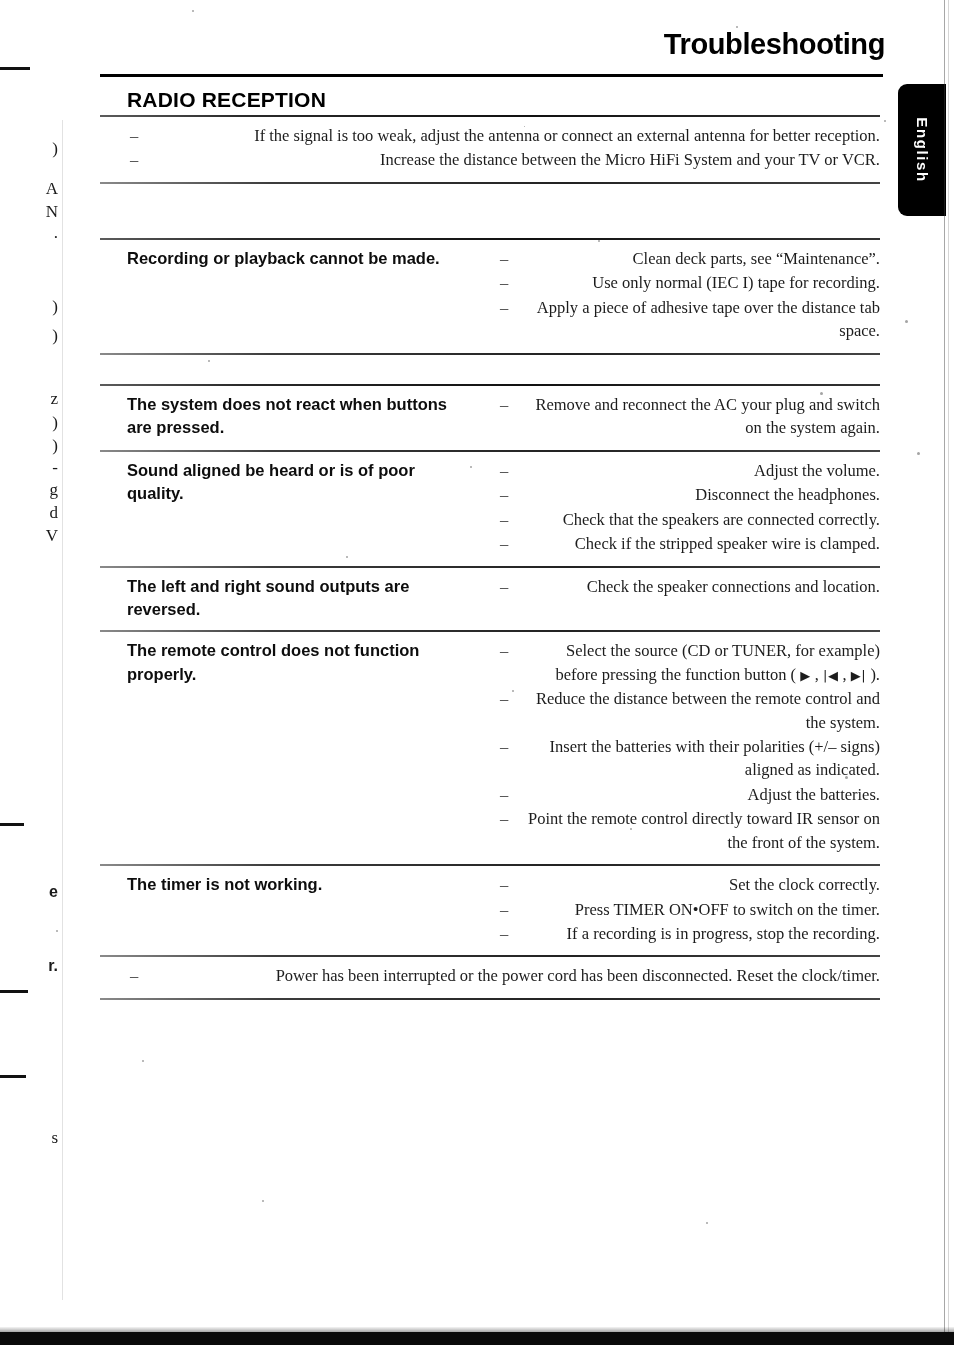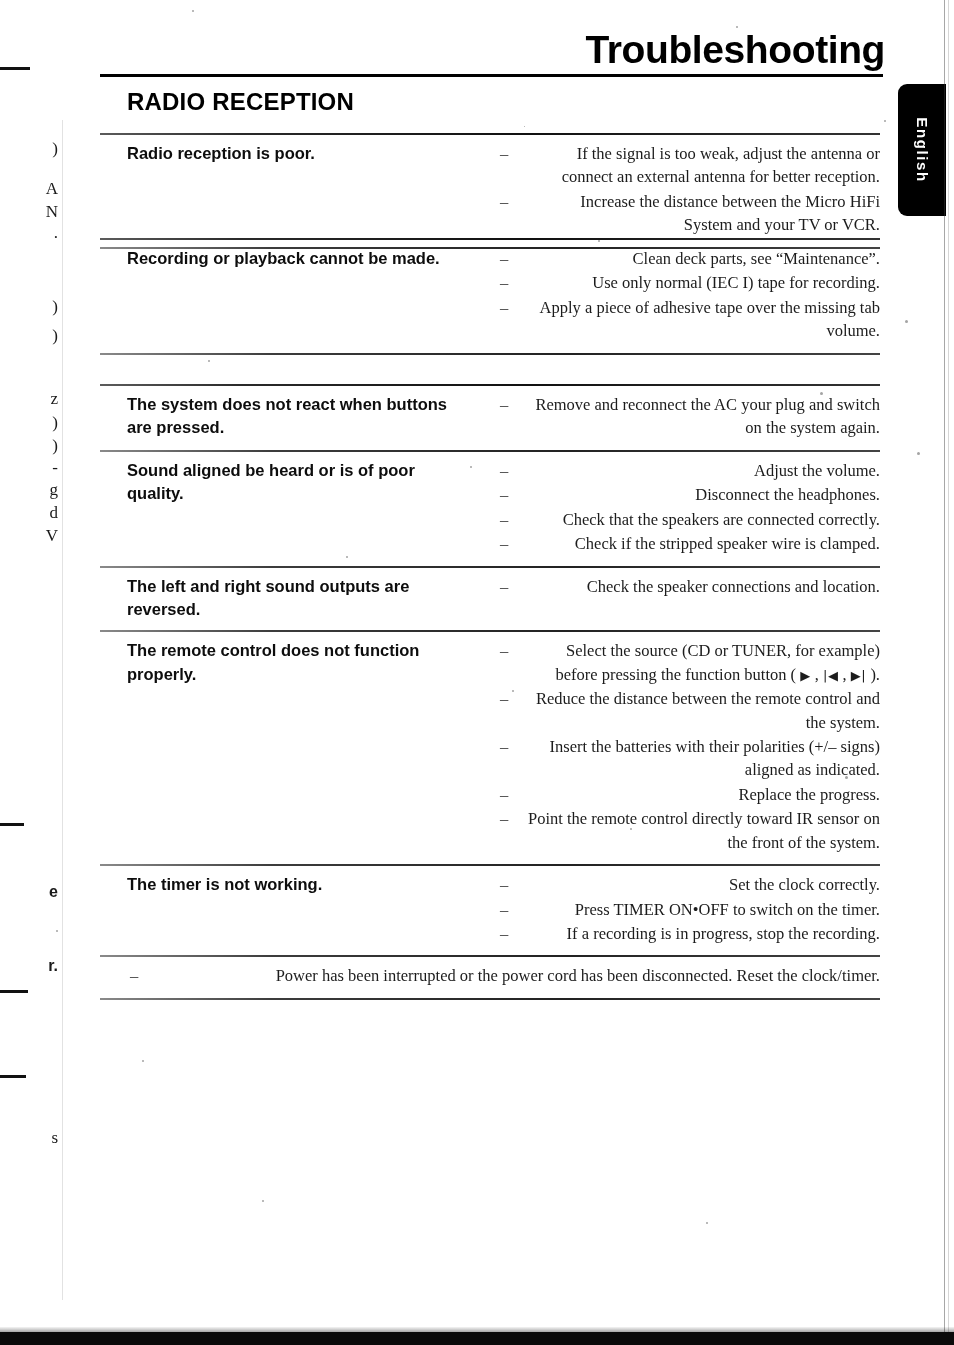--- a/index.html
+++ b/index.html
@@ -73,21 +73,21 @@
     background: #111;
   }
 
   
   .page-title {
     position: absolute;
     left: 440px;
     top: 28px;
     width: 445px;
     text-align: right;
-    font-size: 39px;
+    font-size: 29px;
     font-weight: bold;
     letter-spacing: -0.4px;
     color: #000;
   }
   .title-rule {
     position: absolute;
     left: 100px;
     top: 74px;
     width: 783px;
     height: 3px;
@@ -125,26 +125,26 @@
     width: 954px;
   }
 
   .section {
     position: absolute;
     left: 100px;
     width: 780px;
   }
 
   .section-heading {
-    font-size: 24px;
+    font-size: 21px;
     font-weight: bold;
     letter-spacing: 0.2px;
     color: #000;
     padding-left: 27px;
-    padding-bottom: 17px;
+    padding-bottom: 3px;
   }
 
   .rule {
     height: 2px;
     background: #000;
     width: 780px;
   }
   .rule.soft { height: 2px; background: linear-gradient(to right, #5c5c5c 0%, #2a2a2a 18%, #111 55%, #333 100%); }
   .rule.softer { height: 2px; background: linear-gradient(to right, #8a8a8a 0%, #3c3c3c 22%, #222 60%, #444 100%); }
 
@@ -239,21 +239,20 @@
 
   <div class="side-tab">
     <span>English</span>
   </div>
 
   <div id="content">
       <div class="section" style="top: 88px;">
         <div class="section-heading">RADIO RECEPTION</div>
         <div class="rule soft"></div>
         <div class="row">
-          <div class="symptom">Radio reception is poor.</div>
           <div class="remedies">
             <div class="remedy">
               <span class="dash">–</span>
               <span class="txt">If the signal is too weak, adjust the antenna or connect an external antenna for better reception.</span>
             </div>
             <div class="remedy">
               <span class="dash">–</span>
               <span class="txt">Increase the distance between the Micro HiFi System and your TV or VCR.</span>
             </div>
           </div>
@@ -268,21 +267,21 @@
             <div class="remedy">
               <span class="dash">–</span>
               <span class="txt">Clean deck parts, see “Maintenance”.</span>
             </div>
             <div class="remedy">
               <span class="dash">–</span>
               <span class="txt">Use only normal (IEC I) tape for recording.</span>
             </div>
             <div class="remedy">
               <span class="dash">–</span>
-              <span class="txt">Apply a piece of adhesive tape over the missing tab volume.</span>
+              <span class="txt">Apply a piece of adhesive tape over the distance tab space.</span>
             </div>
           </div>
         </div>
         <div class="rule softer"></div>
       </div>
       <div class="section" style="top: 384px;">
         <div class="rule soft"></div>
         <div class="row">
           <div class="symptom">The system does not react when buttons are pressed.</div>
           <div class="remedies">
@@ -335,21 +334,21 @@
             <div class="remedy">
               <span class="dash">–</span>
               <span class="txt">Reduce the distance between the remote control and the system.</span>
             </div>
             <div class="remedy">
               <span class="dash">–</span>
               <span class="txt">Insert the batteries with their polarities (+/– signs) aligned as indicated.</span>
             </div>
             <div class="remedy">
               <span class="dash">–</span>
-              <span class="txt">Replace the progress.</span>
+              <span class="txt">Adjust the batteries.</span>
             </div>
             <div class="remedy">
               <span class="dash">–</span>
               <span class="txt">Point the remote control directly toward IR sensor on the front of the system.</span>
             </div>
           </div>
         </div>
         <div class="rule softer"></div>
         <div class="row">
           <div class="symptom">The timer is not working.</div>

